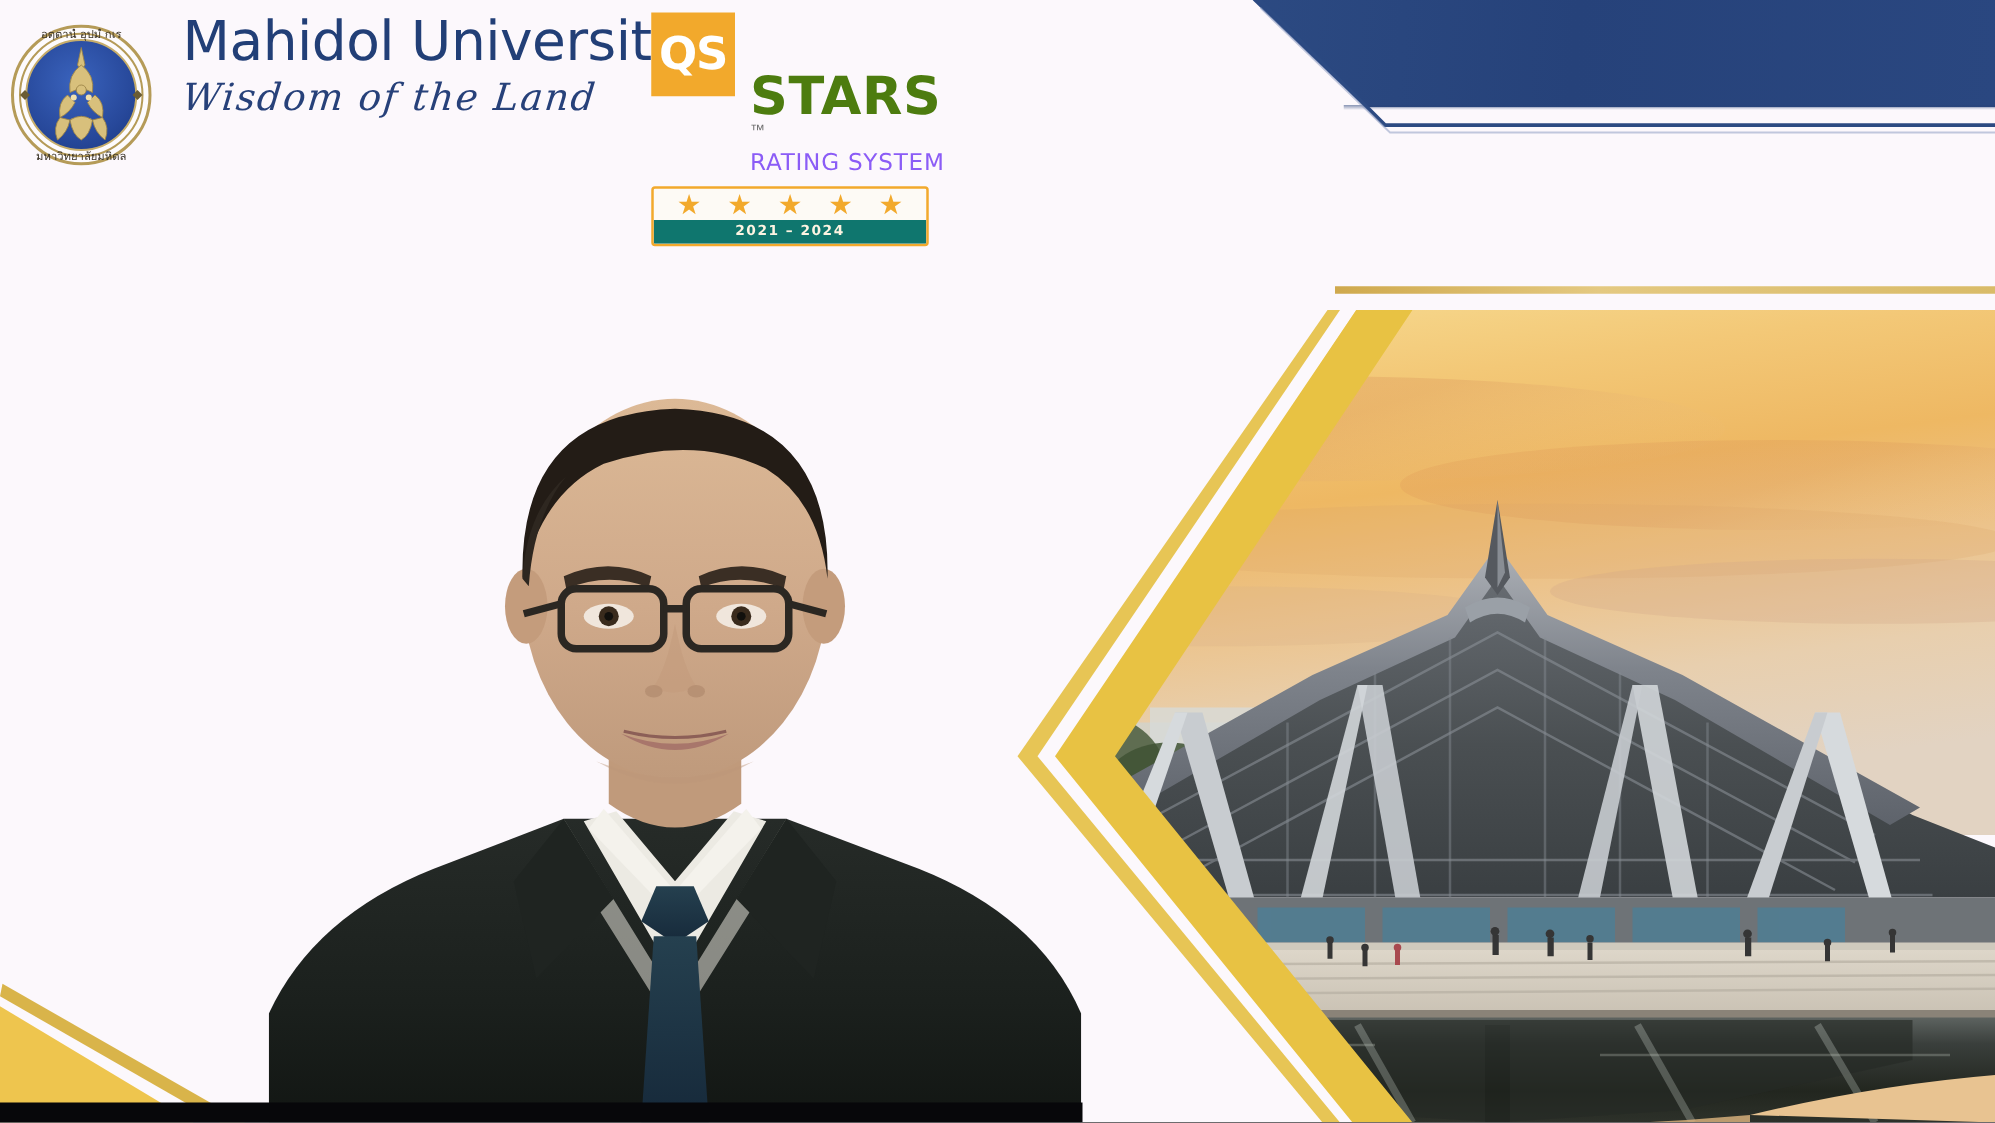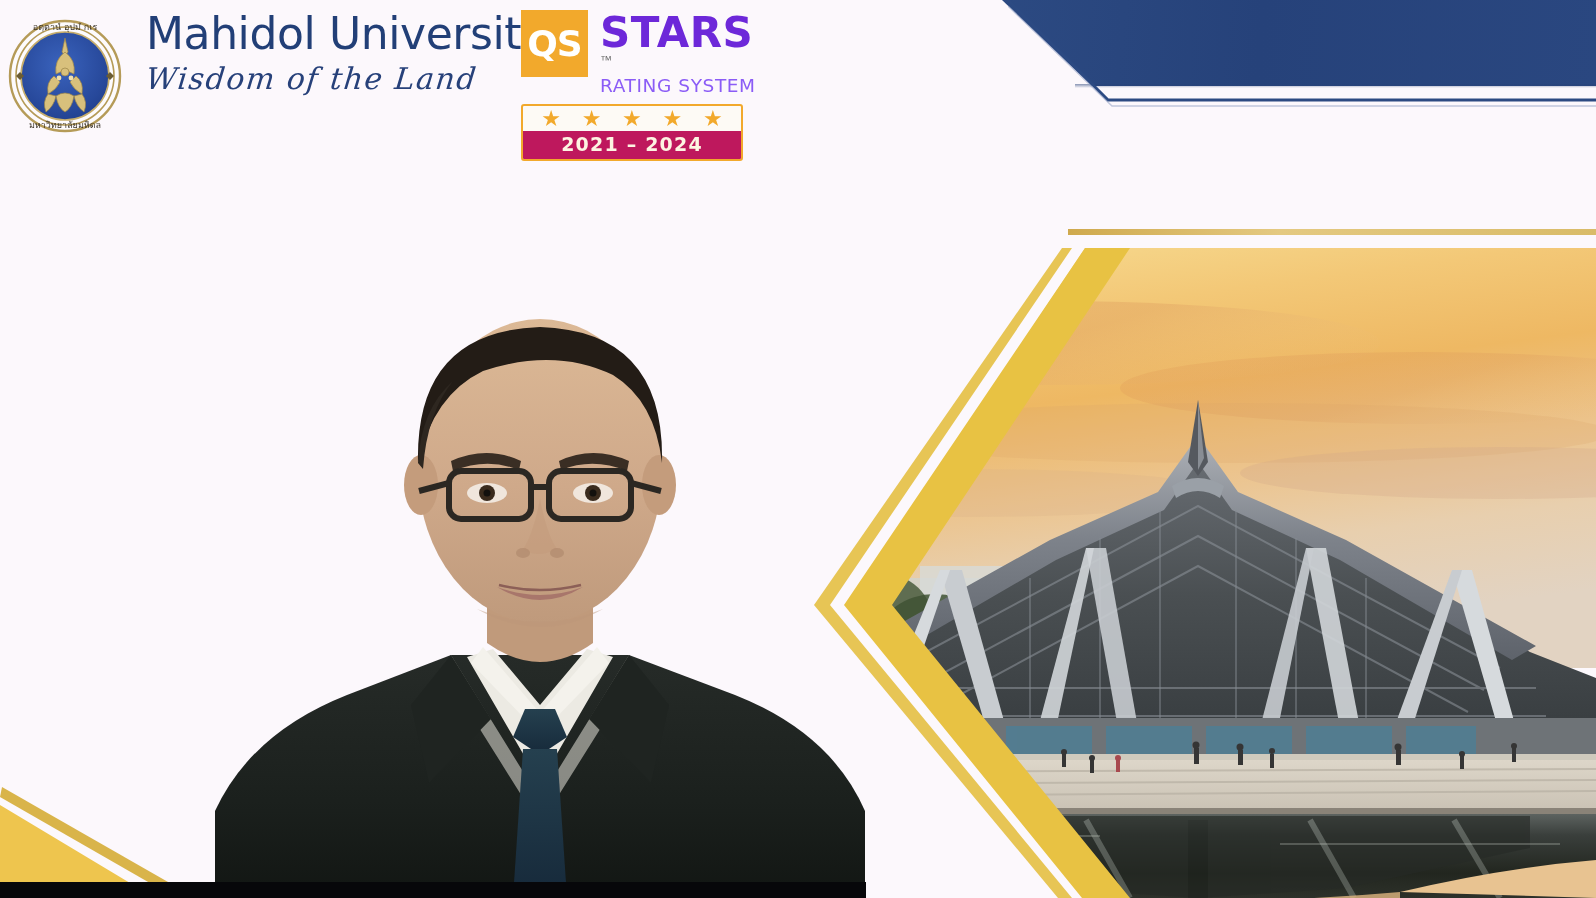--- a/index.html
+++ b/index.html
@@ -118,25 +118,26 @@
     letter-spacing: -1px;
   }
   .qs-words {
     margin-left: 12px;
     padding-top: 2px;
   }
   .qs-stars-word {
     font-size: 42px;
     line-height: 0.98;
     font-weight: 700;
-    color: #6d28d9;
+    color: #4d7c0f;
     font-family: "DejaVu Sans", sans-serif;
     letter-spacing: 0.5px;
     position: relative;
     display: inline-block;
+    margin-top: 44px;
   }
   .qs-tm {
     font-size: 12px;
     vertical-align: super;
     font-weight: 400;
     color: #6d6d6d;
   }
   .qs-rating {
     font-size: 18.5px;
     color: #8b5cf6;
@@ -159,24 +160,24 @@
     align-items: center;
     height: 25px;
     padding: 0 8px;
   }
   .qs-star {
     color: #f2a92c;
     font-size: 22px;
     line-height: 1;
   }
   .qs-years {
-    background: #be185d;
+    background: #0f766e;
     color: #fdf4e2;
     text-align: center;
-    font-size: 19px;
+    font-size: 11px;
     font-weight: 700;
     letter-spacing: 1.2px;
     padding: 2px 0 4px;
     font-family: "DejaVu Sans", sans-serif;
   }
 
   
   .presenter {
     position: absolute;
     left: 215px;

